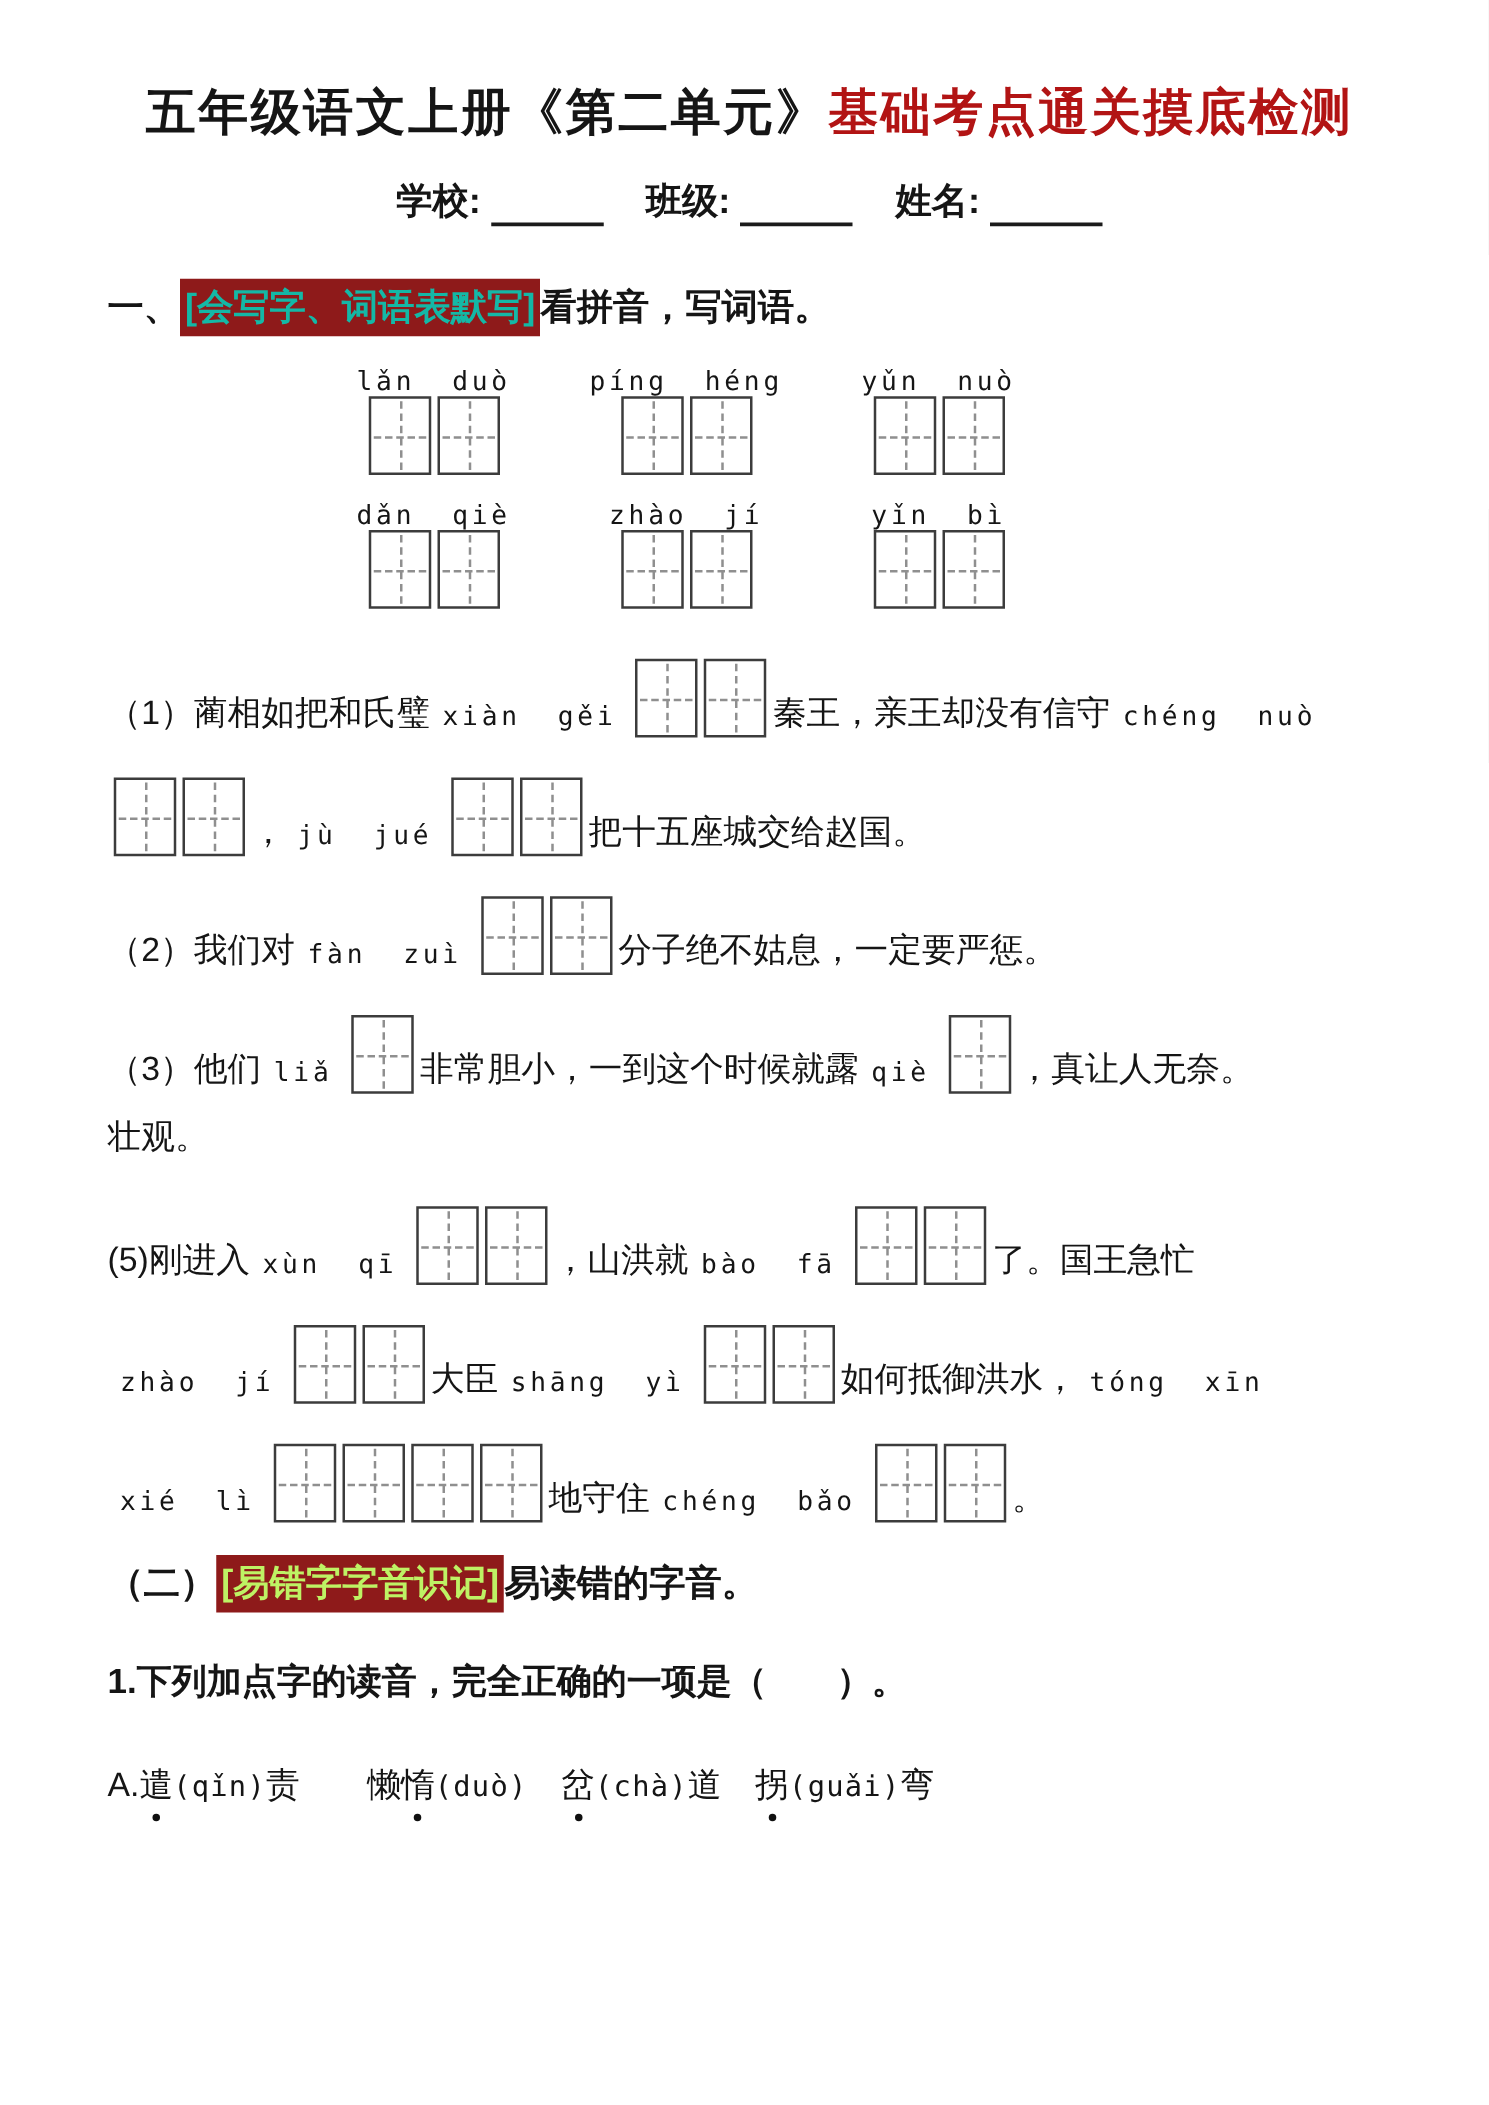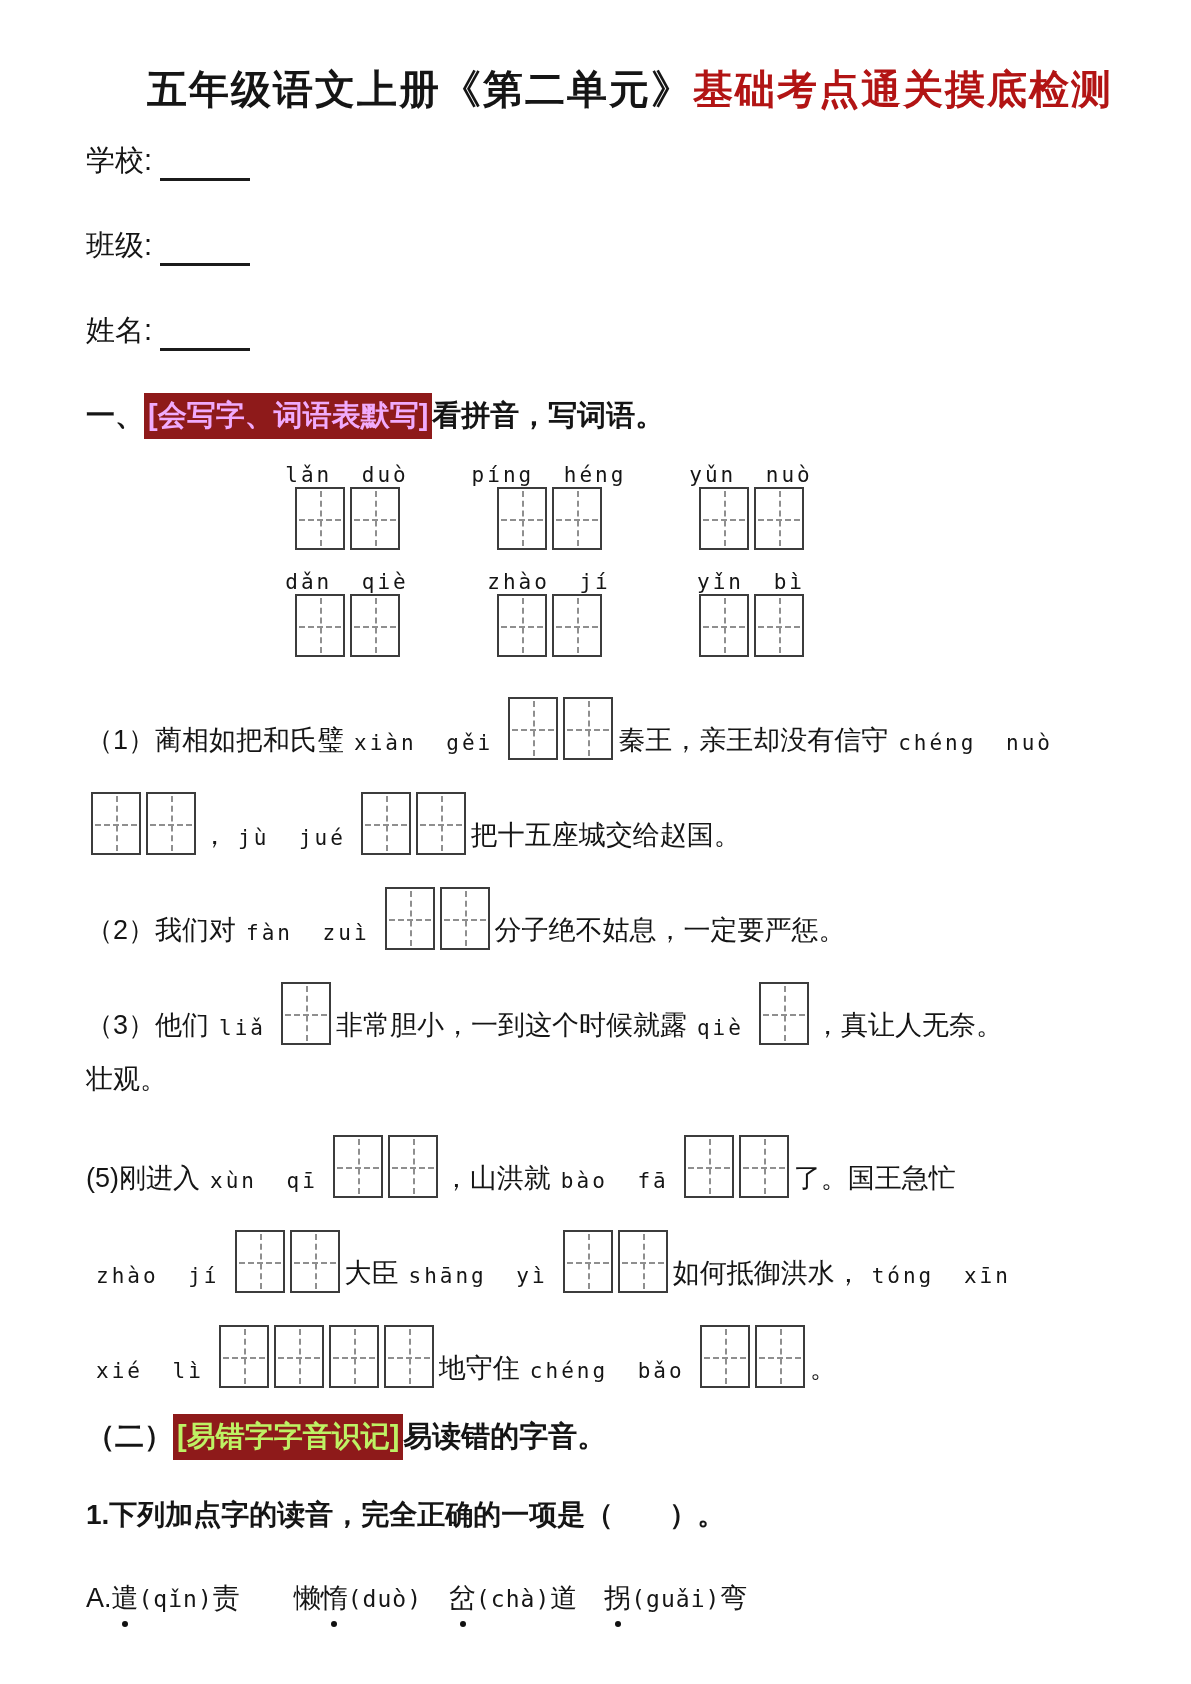--- a/index.html
+++ b/index.html
@@ -2,23 +2,23 @@
 <html><head>
 <meta charset="utf-8">
 <style>
   html,body{margin:0;padding:0;background:#ededed;}
   .page{
     width:1191px;height:1684px;margin:0 auto;background:#ffffff;
     box-sizing:border-box;padding:46px 78px 0 86px;
     font-family:"Liberation Sans",sans-serif;color:#151515;overflow:hidden;
   }
   
-  .title{text-align:right;font-size:40px;font-weight:800;letter-spacing:2px;margin-top:16px;white-space:nowrap;}
+  .title{text-align:center;font-size:40px;font-weight:800;letter-spacing:2px;margin-top:16px;white-space:nowrap;}
   .title .red{color:#b21414;}
-  .fields{display:flex;justify-content:center;gap:45px;margin-top:24px;font-size:29px;font-weight:400;flex-direction:column;}
+  .fields{display:flex;justify-content:center;gap:34px;margin-top:24px;font-size:29px;font-weight:700;}
   .field{display:flex;align-items:flex-end;}
   .blank{display:inline-block;width:90px;height:24px;border-bottom:3px solid #1b1b1b;margin-left:8px;}
   
   .sechead{display:flex;align-items:center;font-size:29px;font-weight:700;margin-top:42px;white-space:nowrap;}
   .sechead.second{margin-top:26px;}
   .badge{background:#8e1a1a;color:#ffffff;padding:3px 4px;font-weight:700;}
   
   .wrow{display:flex;margin-left:160px;margin-top:24px;}
   .wrow.rtwo{margin-top:20px;}
   .wcol{width:202px;display:flex;flex-direction:column;align-items:center;}
@@ -62,21 +62,21 @@
       <span class="blank"></span>
     </div>
     <div class="field">
       <span>姓名:</span>
       <span class="blank"></span>
     </div>
   </div>
 
   <div class="sechead">
     <span>一、</span>
-      <span class="badge" style="background: rgb(142, 26, 26); color: #f0abfc;">[会写字、词语表默写]</span>
+      <span class="badge" style="background: rgb(142, 26, 26); color: #14b8a6;">[会写字、词语表默写]</span>
       <span>看拼音，写词语。</span>
   </div>
 
   <div class="wrow">
       <div class="wcol">
         <div class="py">lǎn duò</div>
         <span class="boxgroup">
           <span class="tzg"></span>
           <span class="tzg"></span>
         </span>

